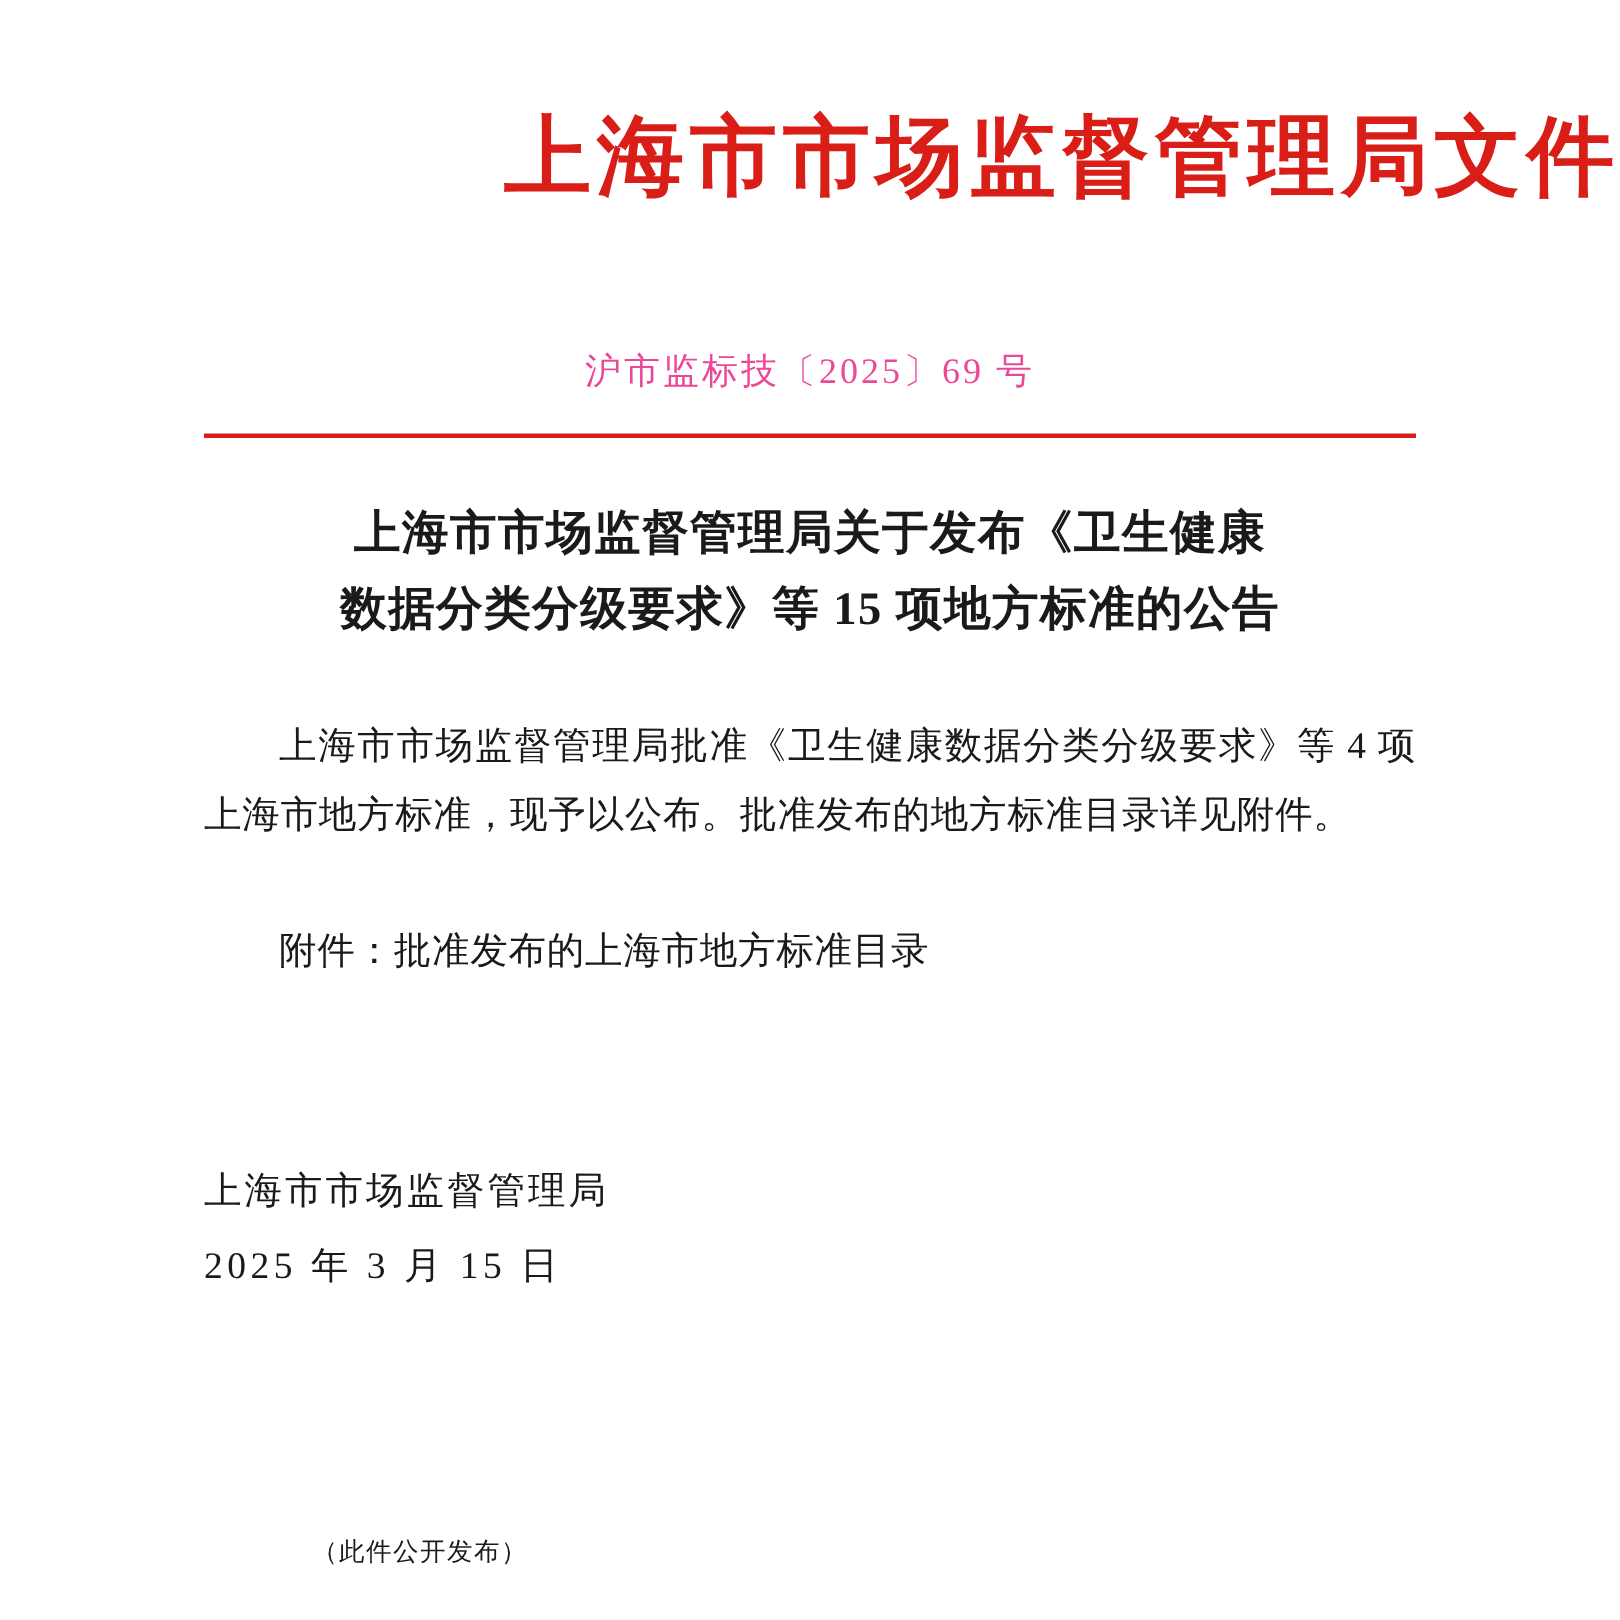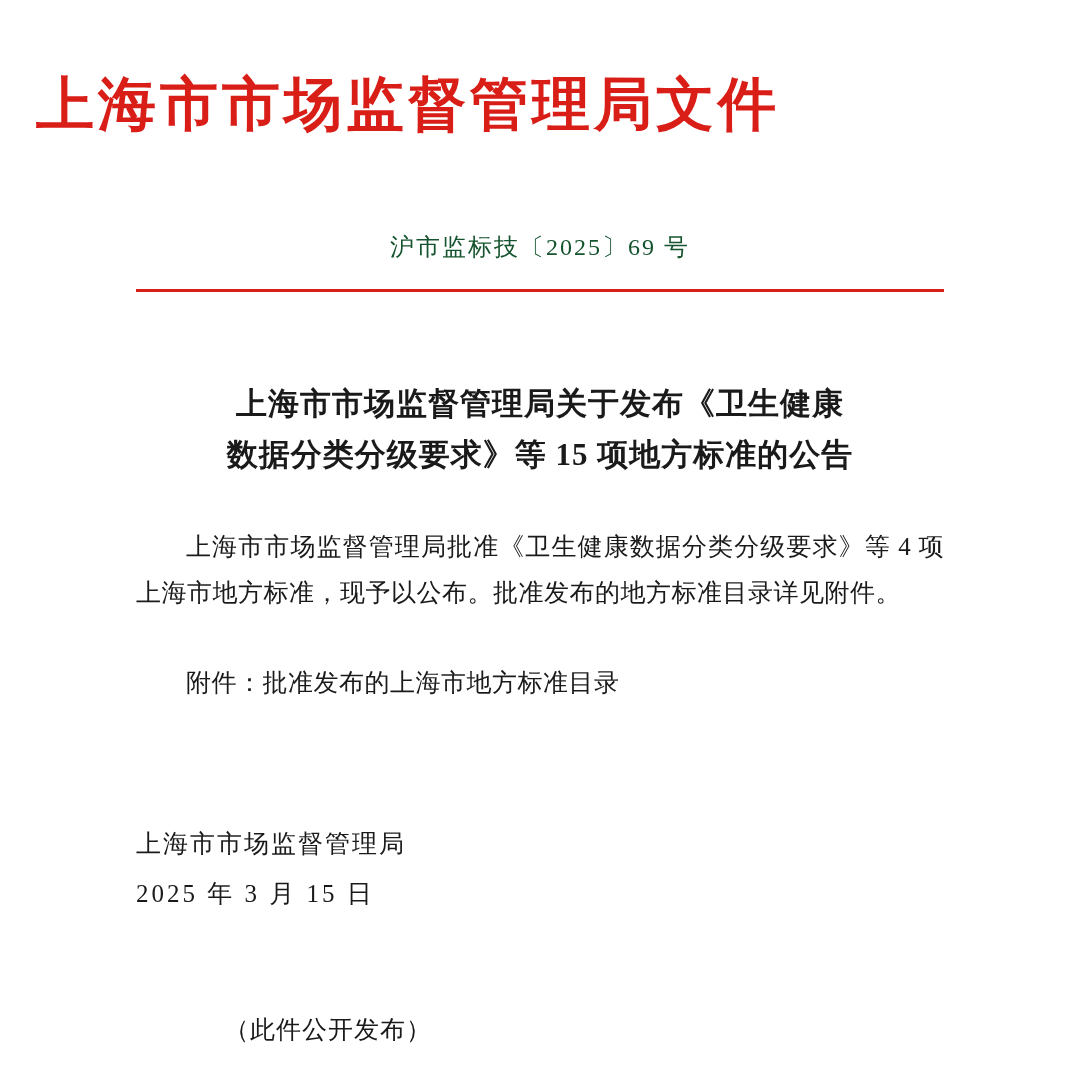--- a/index.html
+++ b/index.html
@@ -12,58 +12,58 @@
     width: 1080px;
     height: 1080px;
     background: #ffffff;
     font-family: "Liberation Serif", "DejaVu Serif", serif;
     color: #1a1a1a;
     overflow: hidden;
   }
 
   
   .masthead {
-    text-align: left;
+    text-align: right;
     padding-top: 72px;
     padding-left: 36px;
   }
   .masthead-title {
     color: #d91e18;
     font-weight: bold;
     font-size: 58px;
     letter-spacing: 4px;
     line-height: 1.15;
     font-family: "Liberation Serif", "DejaVu Serif", serif;
     white-space: nowrap;
   }
 
   .docnum {
     text-align: center;
     margin-top: 92px;
     font-size: 24px;
     letter-spacing: 2px;
-    color: #14532d;
+    color: #ec4899;
   }
 
   .redline {
     margin: 26px auto 0 auto;
     width: 808px;
     height: 3px;
     background: #d91e18;
   }
 
   
   .body-wrap {
     width: 808px;
     margin: 0 auto;
     position: relative;
   }
 
   .doc-title {
-    margin-top: 86px;
+    margin-top: 37px;
     text-align: center;
     font-size: 31px;
     font-weight: bold;
     line-height: 1.65;
     letter-spacing: 1px;
   }
   .doc-title .line {
     display: block;
   }
 
@@ -99,23 +99,23 @@
     position: relative;
     z-index: 2;
   }
   .sign-date {
     padding-right: 14px;
     letter-spacing: 3px;
   }
 
   .footnote {
     position: absolute;
-    left: 224px;
+    left: 208px;
     bottom: 34px;
-    font-size: 25px;
+    font-size: 17px;
     letter-spacing: 1px;
   }
 </style>
 </head>
 <body>
 
 <div id="page">
 
   <div class="masthead">
     <div class="masthead-title">上海市市场监督管理局文件</div>

